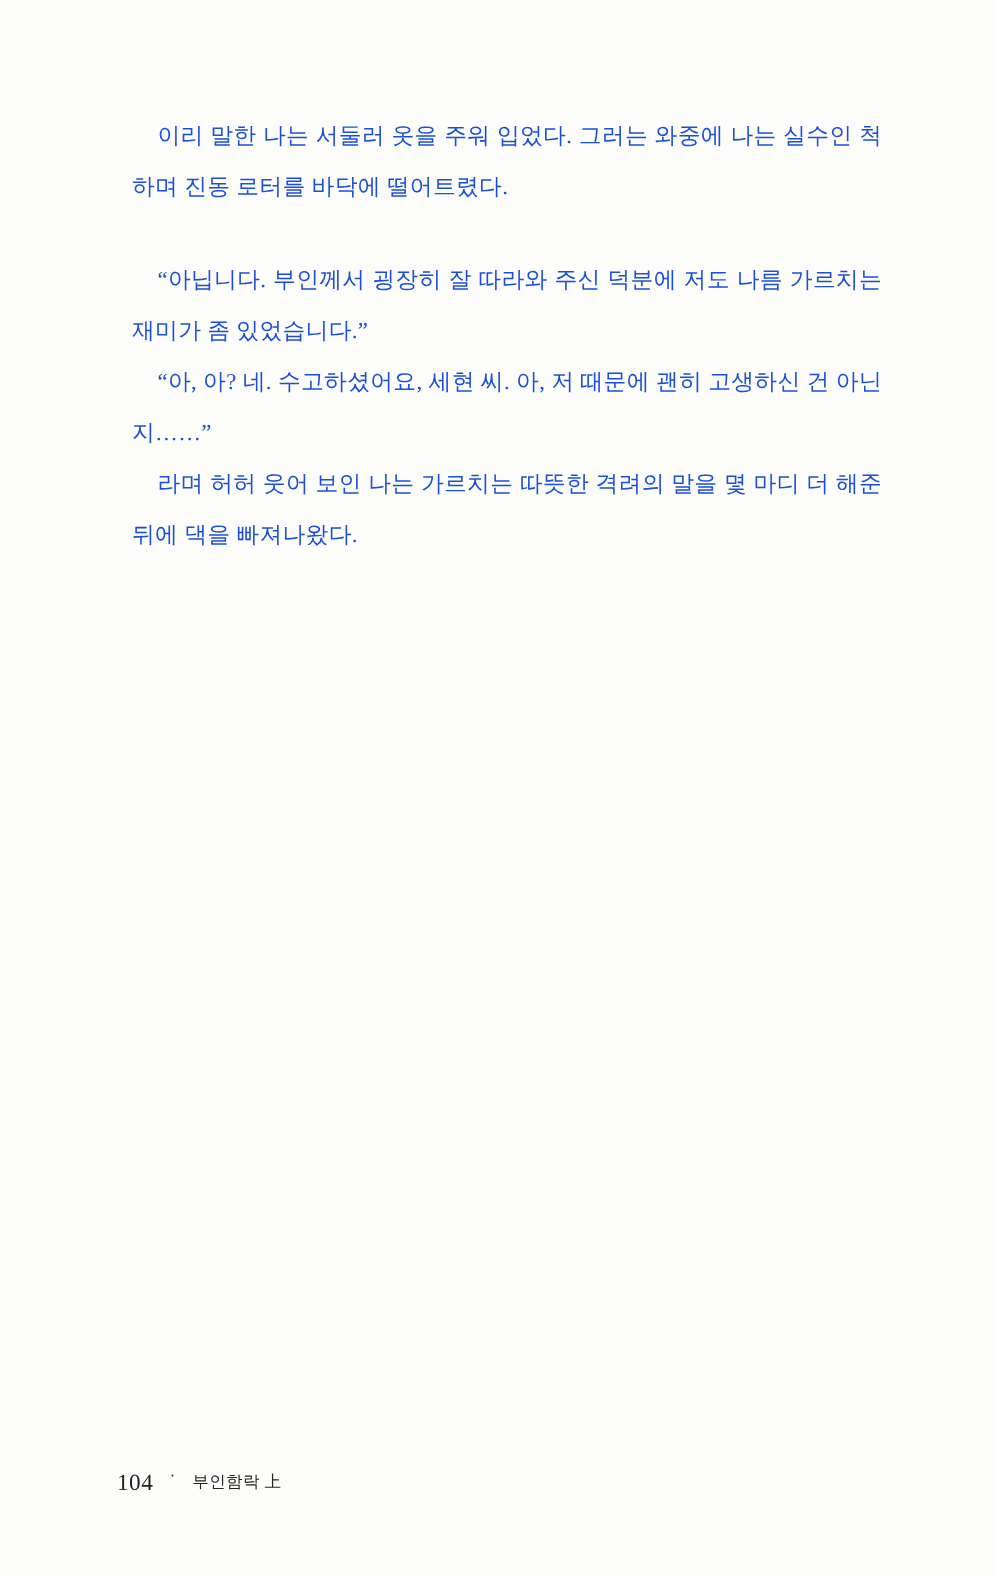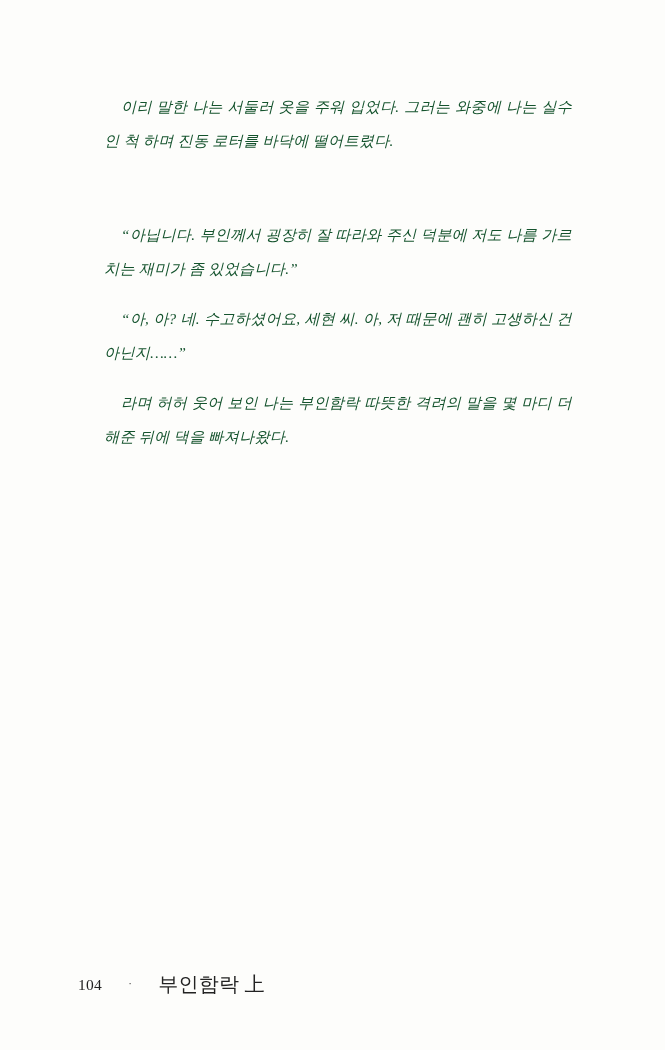--- a/index.html
+++ b/index.html
@@ -28,65 +28,64 @@
     left: 88px;
     top: 74px;
     width: 500px;
   }
   .para {
     font-size: 15.2px;
     line-height: 34px;
     letter-spacing: 0.2px;
     text-align: justify;
     text-justify: inter-character;
-    margin: 16px;
-    color: #14532d;
-    font-style: italic;
+    margin: 0;
+    color: #1d4ed8;
   }
   .para.indent {
     text-indent: 17px;
   }
   .gap {
     height: 28px;
   }
   .footer {
     position: absolute;
     left: 78px;
     bottom: 52px;
     font-size: 14.5px;
     color: #222;
     letter-spacing: 0.3px;
     display: flex;
-    align-items: center;
-    gap: 26px;
+    align-items: flex-start;
+    gap: 11px;
   }
   .footer .pageno {
     font-size: 15.5px;
   }
   .footer .dot {
     font-size: 11px;
     color: #333;
     position: relative;
     top: -2px;
   }
   .footer .title {
-    font-size: 20px;
+    font-size: 11px;
   }
 </style>
 </head>
 <body>
 
 <div class="page">
 
   <div class="content">
     <p class="para indent">이리 말한 나는 서둘러 옷을 주워 입었다. 그러는 와중에 나는 실수인 척 하며 진동 로터를 바닥에 떨어트렸다.</p>
     <div class="gap"></div>
     <p class="para indent">“아닙니다. 부인께서 굉장히 잘 따라와 주신 덕분에 저도 나름 가르치는 재미가 좀 있었습니다.”</p>
     <p class="para indent">“아, 아? 네. 수고하셨어요, 세현 씨. 아, 저 때문에 괜히 고생하신 건 아닌지……”</p>
-    <p class="para indent">라며 허허 웃어 보인 나는 부인함락 따뜻한 격려의 말을 몇 마디 더 해준 뒤에 댁을 빠져나왔다.</p>
+    <p class="para indent">라며 허허 웃어 보인 나는 가르치는 따뜻한 격려의 말을 몇 마디 더 해준 뒤에 댁을 빠져나왔다.</p>
   </div>
 
   <div class="footer">
     <span class="pageno">104</span>
     <span class="dot">·</span>
     <span class="title">부인함락 上</span>
   </div>
 
 </div>
 

